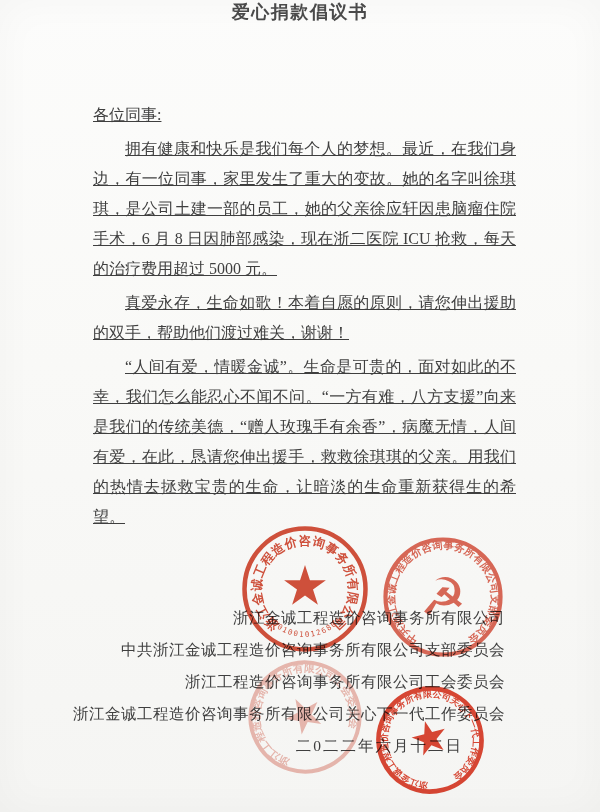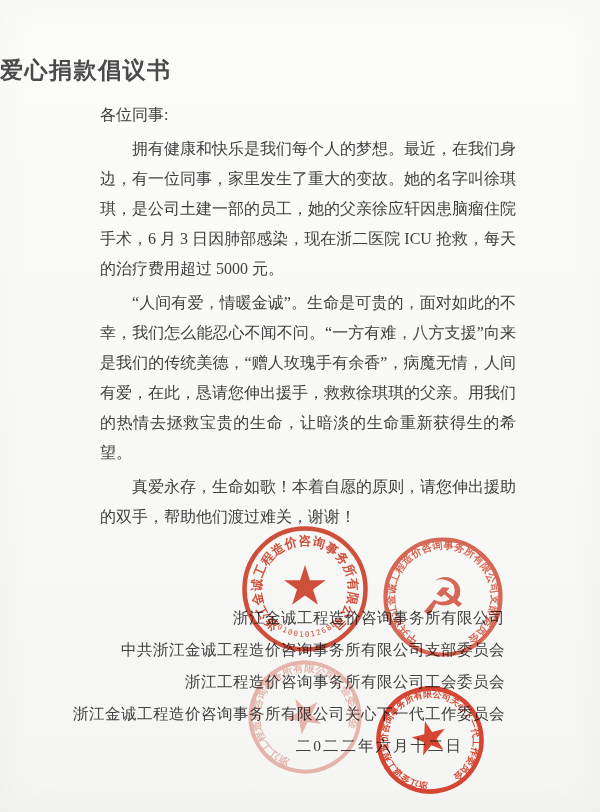--- a/index.html
+++ b/index.html
@@ -7,30 +7,31 @@
     width:600px;height:812px;overflow:hidden;
     font-family:"Liberation Serif","DejaVu Serif",serif;
     background:#f4f4f2;
   }
   .page{
     position:relative;width:600px;height:812px;
     background:linear-gradient(180deg,#fcfcfb 0%,#f9f9f7 45%,#f5f5f3 100%);
     box-shadow:inset 0 0 40px rgba(0,0,0,0.03);
   }
   .title{
-    margin:0;padding-top:55px;
-    font-size:23px;font-weight:bold;letter-spacing:1.5px;
+    margin:0;
+    text-align:center;
+    font-size:18px;font-weight:bold;letter-spacing:1.5px;
     color:#4a4a4a;
   }
   .content{
     position:absolute;left:84px;top:100px;width:432px;
     font-size:16px;line-height:30px;color:#3f3f3f;
     text-align:justify;
   }
-  .content p{margin:4px 0 0 16px;text-indent:2em;}
+  .content p{margin:4px 0 0 9px;text-indent:2em;text-decoration:underline;}
   .content p.salutation{margin-top:0;text-indent:0;}
   .signatures{
     position:absolute;top:602px;right:95px;left:60px;
     text-align:right;
     font-size:15.5px;line-height:32px;color:#3f3f3f;
     letter-spacing:0.5px;
   }
   .signatures .date-line{padding-right:42px;letter-spacing:2px;}
   .stamp{
     position:absolute;
@@ -47,23 +48,23 @@
 </style>
 </head>
 <body>
 
 <div class="page">
 
   <h1 class="title">爱心捐款倡议书</h1>
 
   <div class="content">
     <p class="salutation">各位同事:</p>
-    <p>拥有健康和快乐是我们每个人的梦想。最近，在我们身边，有一位同事，家里发生了重大的变故。她的名字叫徐琪琪，是公司土建一部的员工，她的父亲徐应轩因患脑瘤住院手术，6 月 3 日因肺部感染，现在浙二医院 ICU 抢救，每天的治疗费用超过 5000 元。</p>
+    <p>拥有健康和快乐是我们每个人的梦想。最近，在我们身边，有一位同事，家里发生了重大的变故。她的名字叫徐琪琪，是公司土建一部的员工，她的父亲徐应轩因患脑瘤住院手术，6 月 8 日因肺部感染，现在浙二医院 ICU 抢救，每天的治疗费用超过 5000 元。</p>
+    <p>真爱永存，生命如歌！本着自愿的原则，请您伸出援助的双手，帮助他们渡过难关，谢谢！</p>
     <p>“人间有爱，情暖金诚”。生命是可贵的，面对如此的不幸，我们怎么能忍心不闻不问。“一方有难，八方支援”向来是我们的传统美德，“赠人玫瑰手有余香”，病魔无情，人间有爱，在此，恳请您伸出援手，救救徐琪琪的父亲。用我们的热情去拯救宝贵的生命，让暗淡的生命重新获得生的希望。</p>
-    <p>真爱永存，生命如歌！本着自愿的原则，请您伸出援助的双手，帮助他们渡过难关，谢谢！</p>
   </div>
 
   <div class="signatures">
     <div>浙江金诚工程造价咨询事务所有限公司</div>
     <div>中共浙江金诚工程造价咨询事务所有限公司支部委员会</div>
     <div>浙江工程造价咨询事务所有限公司工会委员会</div>
     <div>浙江金诚工程造价咨询事务所有限公司关心下一代工作委员会</div>
     <div class="date-line">二0二二年六月十二日</div>
   </div>
 

